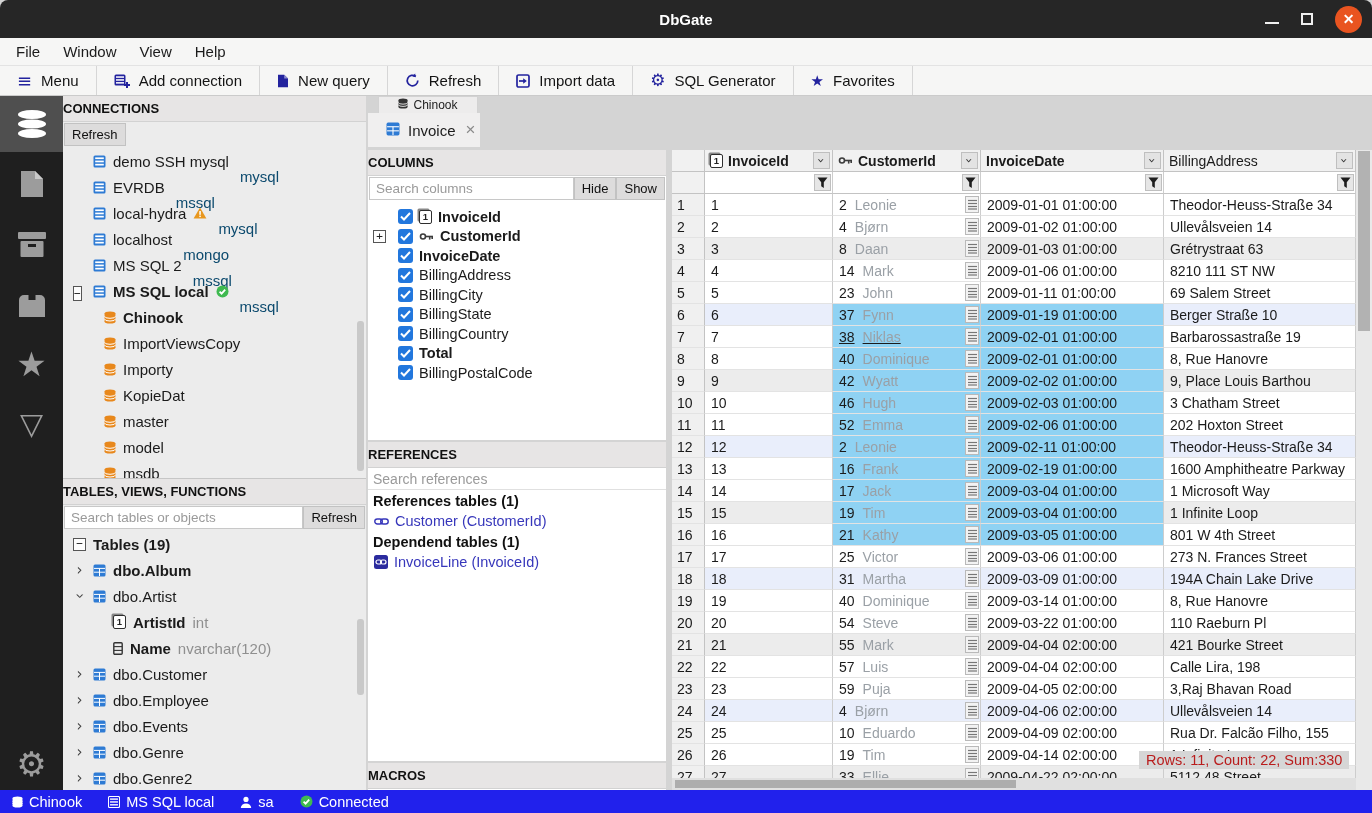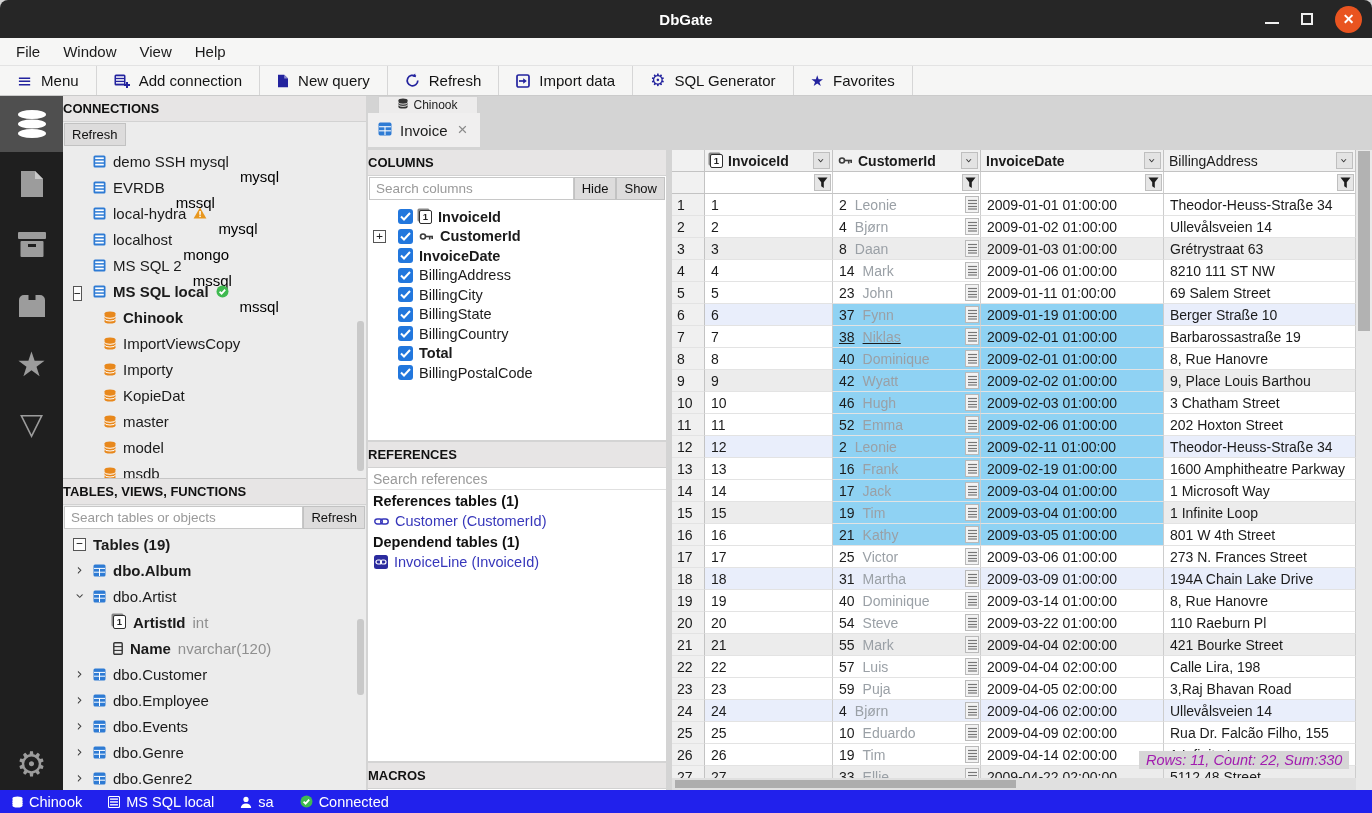--- a/index.html
+++ b/index.html
@@ -45,35 +45,35 @@
   .panel-header { height:26px; background:#e7e5e5; border-bottom:1px solid #d2d2d2;
     display:flex; align-items:center; font-weight:700; font-size:13px; color:#111; }
   .search-row { display:flex; height:23px; margin:1px 1px 2px 1px; }
   .search-row input { flex:1; border:1px solid #c8c8c8; font-size:13.5px; padding:0 6px;
     font-family:"Liberation Sans",sans-serif; color:#222; background:#fff; }
   .search-row input::placeholder { color:#9a9a9a; }
   .small-btn { background:#dddcdc; border:1px solid #c2c2c2; font-size:13px; padding:0 7px;
     display:flex; align-items:center; color:#111; }
   .list { position:relative; font-size:15px; }
   .list-item { height:26px; display:flex; align-items:center; gap:7px; white-space:nowrap; }
-  .list-item .engine { color:#000000; margin-left:4px;margin-top:30px; }
+  .list-item .engine { color:#0c4a6e; margin-left:4px;margin-top:30px; }
   .list-item .lbl.bold { font-weight:700; }
   .expander { width:13px; height:13px; border:1px solid #555; background:#fdfdfd; font-size:11px;
     line-height:11px; text-align:center; color:#222; flex:none; font-family:"DejaVu Sans Mono",monospace; }
   .chev { color:#444; font-size:15px; width:12px; text-align:center; flex:none;
     font-family:"DejaVu Sans", sans-serif; display:inline-block; }
   .chev.down { transform:rotate(90deg); }
   .type-gray { color:#8f8f8f; }
   .mini-scroll { position:absolute; right:2px; width:7px; background:#c9c9c9; border-radius:3px; }
   
   .tab-group { position:absolute; left:378px; top:96px; width:100px; height:17px; background:#edecec;
     border:1px solid #d2d2d2; border-bottom:none; display:flex; align-items:center; justify-content:center;
     gap:5px; font-size:12px; color:#222; }
   .tab-main { position:absolute; left:368px; top:113px; width:112px; height:34px; background:#f0efef;
-    display:flex; align-items:center; gap:8px; padding:0 10px; font-size:15px; color:#1b1b1b;text-align:center; }
+    display:flex; align-items:center; gap:8px; padding:0 18px; font-size:15px; color:#1b1b1b;text-align:center; }
   .tab-close { color:#8a8a8a; font-size:17px; margin-left:2px; }
   
   .section { position:absolute; left:368px; width:298px; background:#fff; overflow:hidden; }
   .sec-columns { top:150px; height:290px; }
   .sec-refs    { top:442px; height:319px; }
   .sec-macros  { top:763px; height:27px; }
   .cols-list { padding-top:5px; font-size:14.5px; }
   .col-item { height:19.5px; display:flex; align-items:center; gap:6px; padding-left:30px; position:relative; }
   .col-item .expander { position:absolute; left:5px; }
   .col-item .lbl.bold { font-weight:700; }
@@ -110,22 +110,22 @@
   .doc-ic { width:14px; height:17px; background:#f3f3f3; border:1px solid #b9b9b9; margin-right:1px;
     display:flex; align-items:center; justify-content:center; flex:none; }
   .tint-gray { background:#ececec; }
   .tint-blue { background:#e9eefb; }
   .sel { background:#8fd2f3 !important; }
   .hscroll { position:absolute; left:0; bottom:0; height:12px; width:684px; background:#e0e0e0; }
   .hthumb { position:absolute; left:3px; top:2px; width:341px; height:8px; background:#adadad; }
   .vscroll { position:absolute; right:0; top:0; width:16px; height:640px; background:#e9e9e9; }
   .vthumb { position:absolute; left:2px; top:1px; width:12px; height:180px; background:#b2b2b2; }
   
-  .sel-tooltip { position:absolute; left:1139px; top:751px; background:#d6d6d6; color:#a21caf;
-    font-size:14.5px; padding:1px 7px; z-index:30;font-style:italic; }
+  .sel-tooltip { position:absolute; left:1139px; top:751px; background:#d6d6d6; color:#b91c1c;
+    font-size:14.5px; padding:1px 7px; z-index:30; }
   
   .statusbar { position:absolute; left:0; right:0; bottom:0; height:23px; background:#2121ec;
     display:flex; align-items:center; gap:26px; padding-left:12px; color:#fff; font-size:14.5px; }
   .sb-item { display:flex; align-items:center; gap:6px; }
 </style>
 </head>
 <body>
 
 <div id="app">
 

